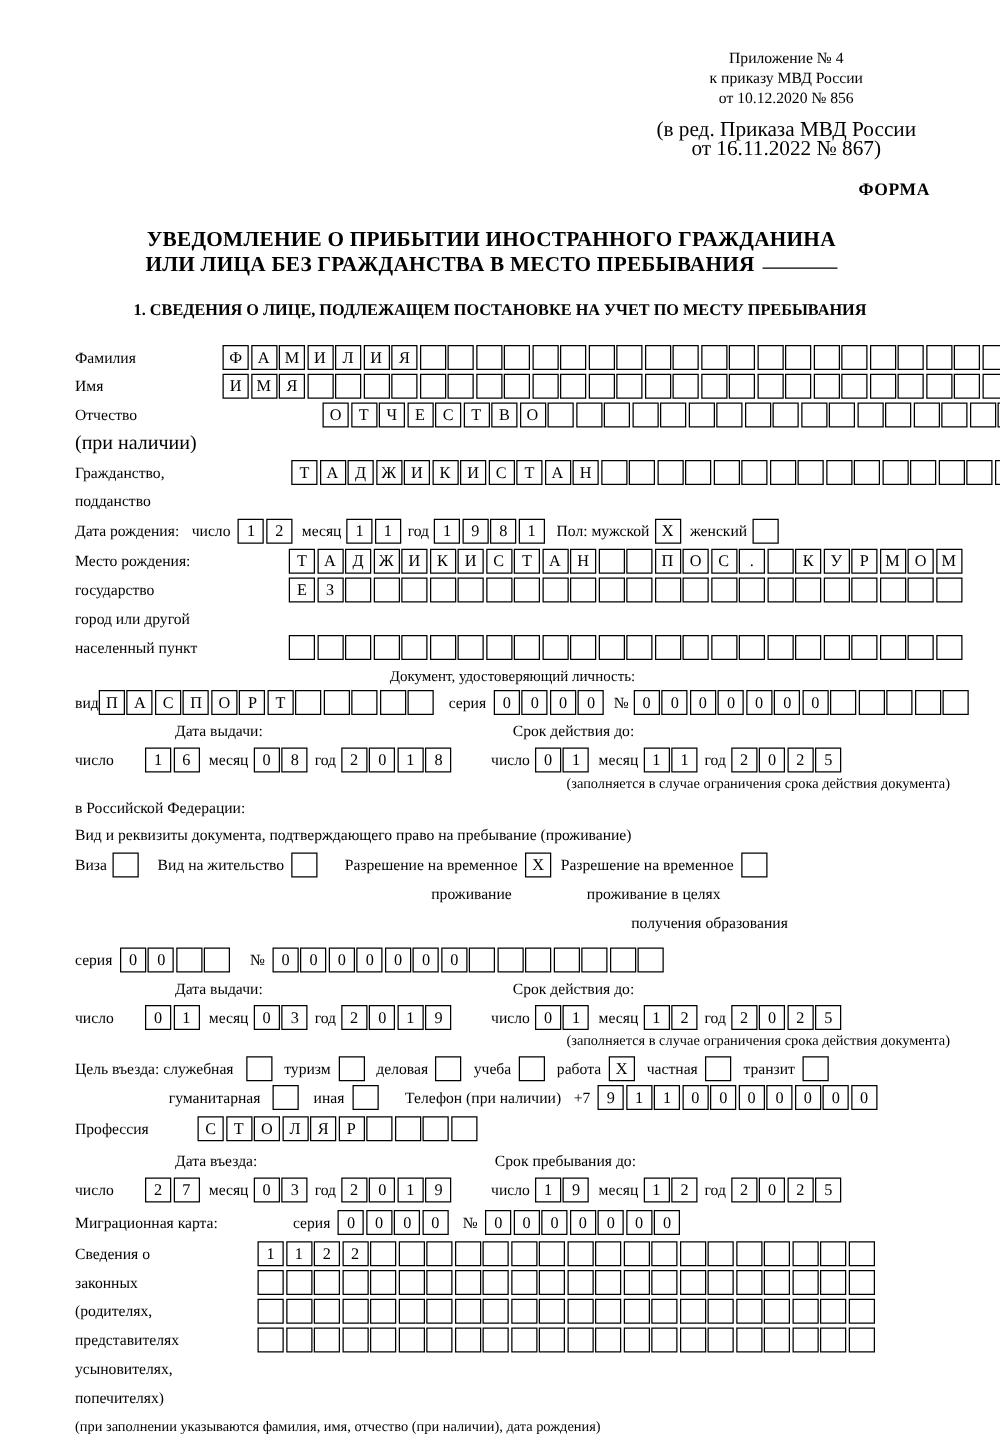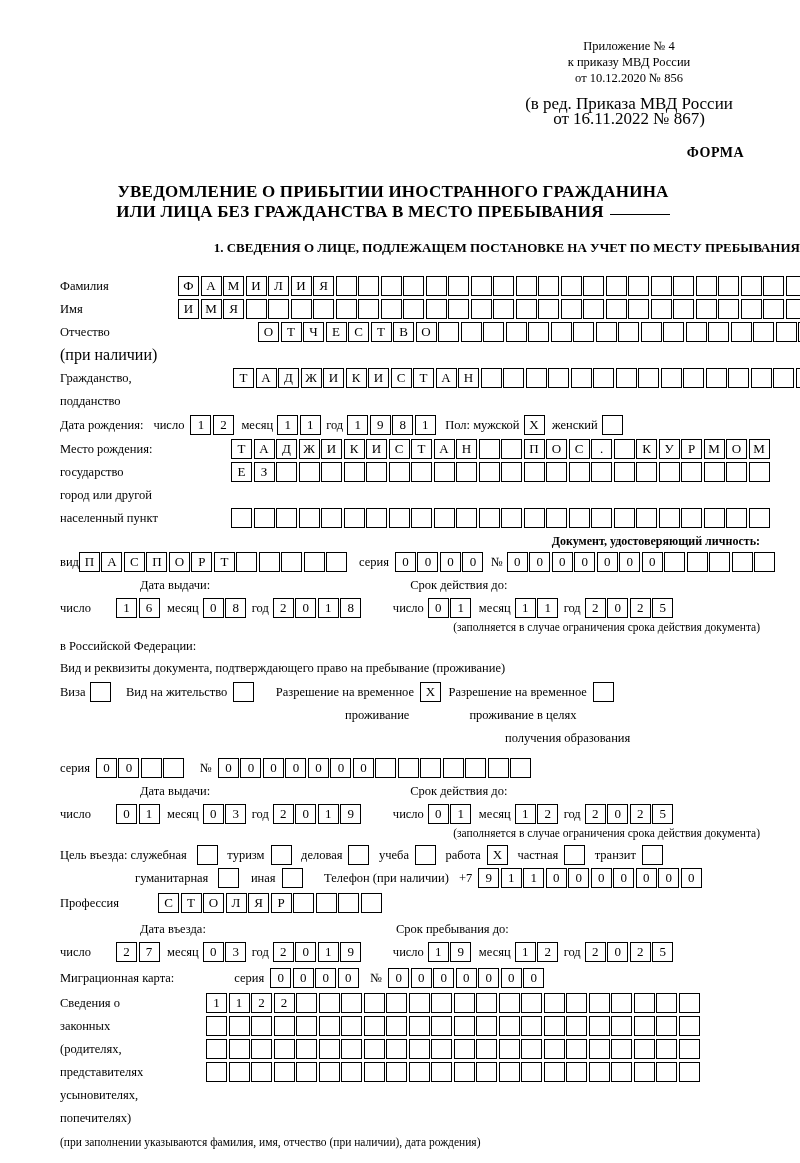--- a/index.html
+++ b/index.html
@@ -65,21 +65,21 @@
     border-bottom: 1px solid #000;
     margin-left: 6px;
     vertical-align: 2px;
   }
 
   .section1 {
     position: absolute;
     top: 240px;
     left: 0;
     width: 800px;
-    text-align: right;
+    text-align: center;
     font-weight: bold;
     font-size: 13px;
   }
 
   
   .body {
     position: absolute;
     top: 276px;
     left: 60px;
     width: 700px;
@@ -119,22 +119,22 @@
   .ml10 { margin-left: 10px; }
   .ml14 { margin-left: 14px; }
   .ml20 { margin-left: 20px; }
 
   .lcol {
     width: 118px;
     flex: none;
   }
 
   .centered {
-    text-align: right;
-    font-weight: bold;
+    text-align: center;
+    font-weight: normal;
     font-size: 12px;
     margin: 6px 0 3px 0;
   }
   .note {
     font-size: 11.5px;
     text-align: right;
     margin-top: 1px;
   }
   .note-left {
     font-size: 12.5px;

